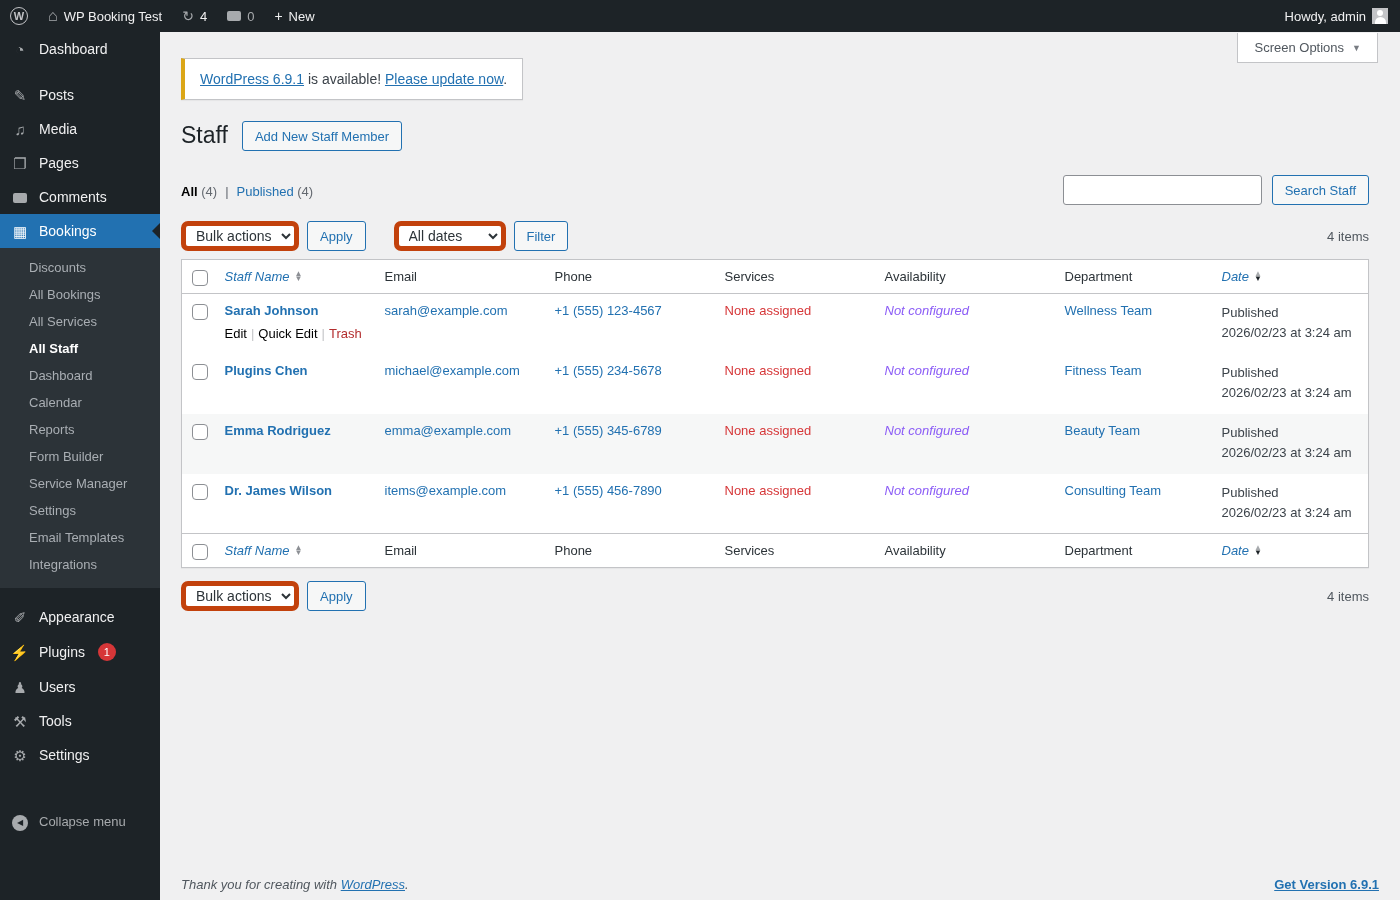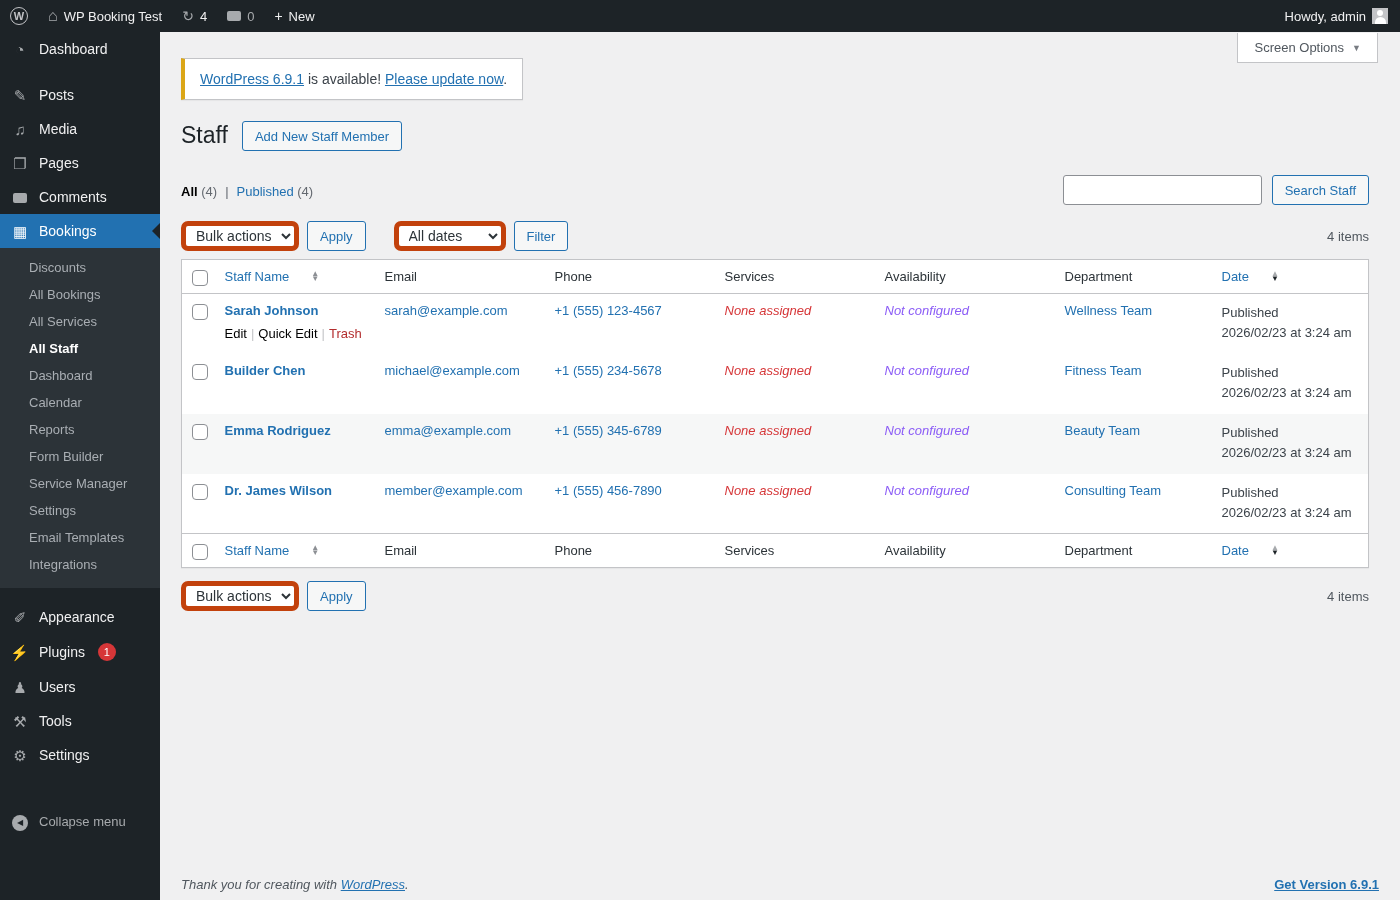--- a/index.html
+++ b/index.html
@@ -127,32 +127,32 @@
     box-shadow:0 1px 1px rgba(0,0,0,.04); margin-top:8px;
   }
   .wp-list th, .wp-list td { text-align:left; vertical-align:top; padding:9px 10px; font-size:13px; font-weight:normal; }
   .wp-list thead th { border-bottom:1px solid #c3c4c7; color:#2c3338; padding-top:9px; padding-bottom:9px; }
   .wp-list tfoot th { border-top:1px solid #c3c4c7; color:#2c3338; }
   .wp-list .check-col { width:33px; padding:10px 0 0 10px; }
   input[type=checkbox] {
     appearance:none; -webkit-appearance:none; width:16px; height:16px; border:1px solid #8c8f94;
     border-radius:4px; background:#fff; cursor:pointer; margin:0;
   }
-  .sortable-link { color:#2271b1; display:inline-flex; align-items:center; gap:22px; }
+  .sortable-link { color:#2271b1; display:inline-flex; align-items:center; gap:5px;font-style:italic; }
   .sort-arrows { display:inline-flex; flex-direction:column; line-height:0.55; font-size:8px; }
   .sort-arrows .up { color:#8c8f94; }
   .sort-arrows .down { color:#8c8f94; }
   .sort-arrows.sorted .up { color:#a7aaad; }
   .sort-arrows.sorted .down { color:#1d2327; }
 
   .wp-list tbody tr { height:60px; }
   .wp-list tbody tr.alt { background:#f6f7f7; }
   .row-title { color:#2271b1; font-weight:bold; font-size:13px; }
   .cell-link { color:#2271b1; }
-  .none-assigned { color:#d63638; font-style:italic; }
+  .none-assigned { color:#d63638; }
   .not-configured { color:#8b5cf6; font-style:italic; }
   .row-actions { margin-top:8px; font-size:13px; color:#c3c4c7; }
   .row-actions a { color:#000000; }
   .row-actions a.trash { color:#b32d2e; }
   .row-actions .sep { margin:0 4px; color:#c3c4c7; }
   .date-cell { color:#3c434a; line-height:1.55; }
 
   
   #footer {
     position:absolute; left:181px; right:21px; bottom:8px;
@@ -355,42 +355,42 @@
           </td>
           <td><a class="cell-link">sarah@example.com</a></td>
           <td><a class="cell-link">+1 (555) 123-4567</a></td>
           <td><span class="none-assigned">None assigned</span></td>
           <td><span class="not-configured">Not configured</span></td>
           <td><a class="cell-link">Wellness Team</a></td>
           <td class="date-cell"><span>Published</span><br><span>2026/02/23 at 3:24 am</span></td>
         </tr>
         <tr>
           <td class="check-col"><input type="checkbox" style=""></td>
-          <td><a class="row-title">Builder Chen</a></td>
+          <td><a class="row-title">Plugins Chen</a></td>
           <td><a class="cell-link">michael@example.com</a></td>
           <td><a class="cell-link">+1 (555) 234-5678</a></td>
           <td><span class="none-assigned">None assigned</span></td>
           <td><span class="not-configured">Not configured</span></td>
           <td><a class="cell-link">Fitness Team</a></td>
           <td class="date-cell"><span>Published</span><br><span>2026/02/23 at 3:24 am</span></td>
         </tr>
         <tr class="alt">
           <td class="check-col"><input type="checkbox" style=""></td>
           <td><a class="row-title">Emma Rodriguez</a></td>
           <td><a class="cell-link">emma@example.com</a></td>
           <td><a class="cell-link">+1 (555) 345-6789</a></td>
           <td><span class="none-assigned">None assigned</span></td>
           <td><span class="not-configured">Not configured</span></td>
           <td><a class="cell-link">Beauty Team</a></td>
           <td class="date-cell"><span>Published</span><br><span>2026/02/23 at 3:24 am</span></td>
         </tr>
         <tr>
           <td class="check-col"><input type="checkbox" style=""></td>
           <td><a class="row-title">Dr. James Wilson</a></td>
-          <td><a class="cell-link">member@example.com</a></td>
+          <td><a class="cell-link">items@example.com</a></td>
           <td><a class="cell-link">+1 (555) 456-7890</a></td>
           <td><span class="none-assigned">None assigned</span></td>
           <td><span class="not-configured">Not configured</span></td>
           <td><a class="cell-link">Consulting Team</a></td>
           <td class="date-cell"><span>Published</span><br><span>2026/02/23 at 3:24 am</span></td>
         </tr>
       </tbody>
       <tfoot>
         <tr>
           <th class="check-col"><input type="checkbox" style=""></th>

